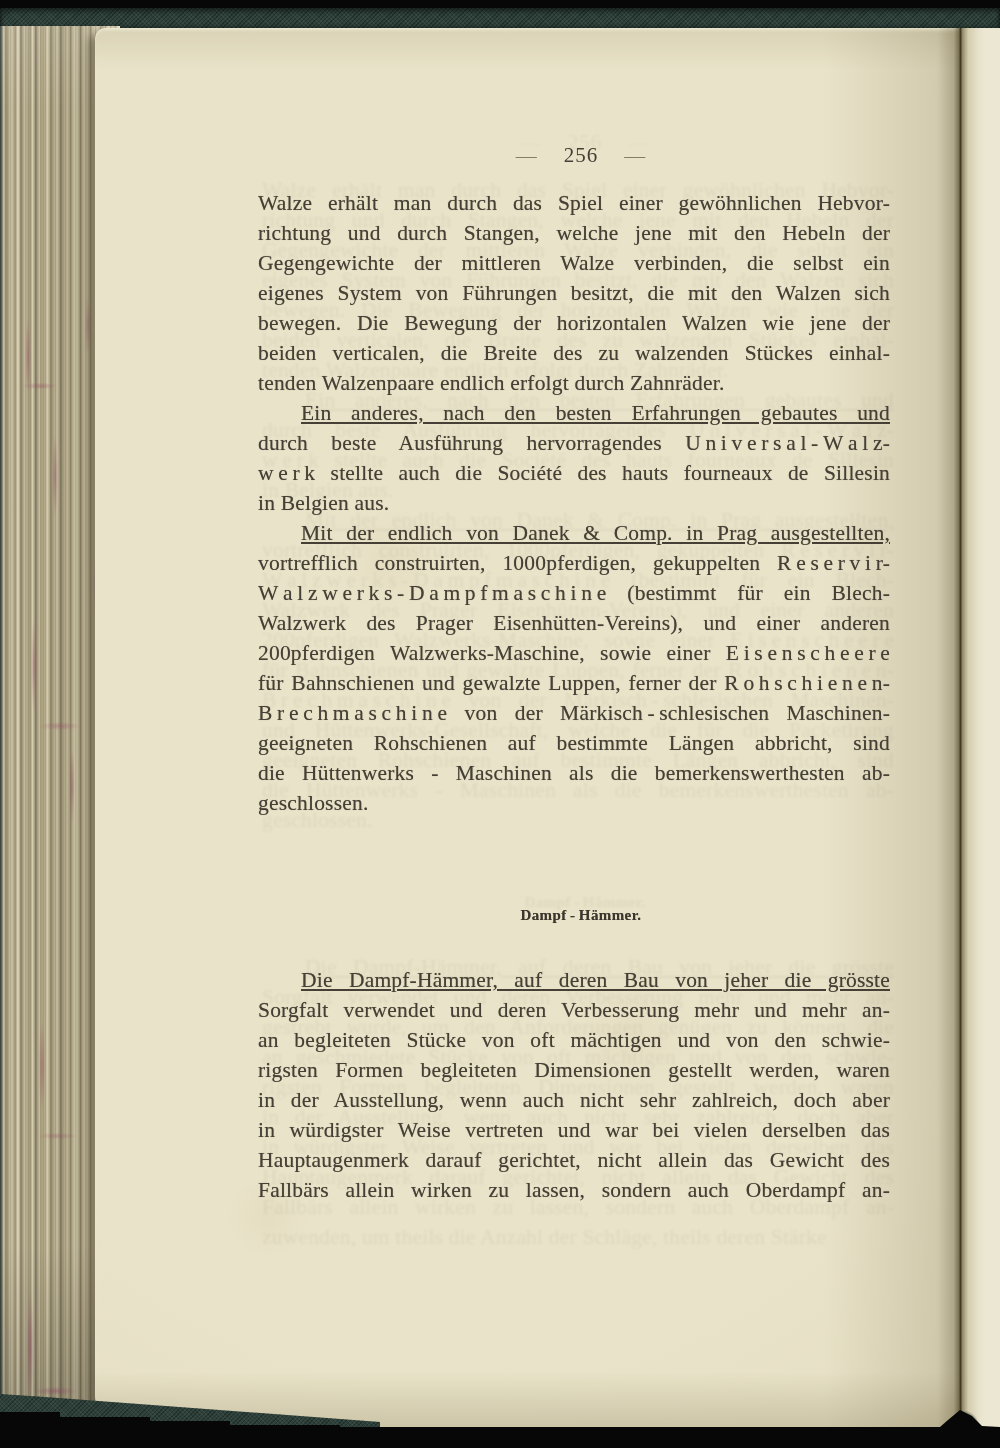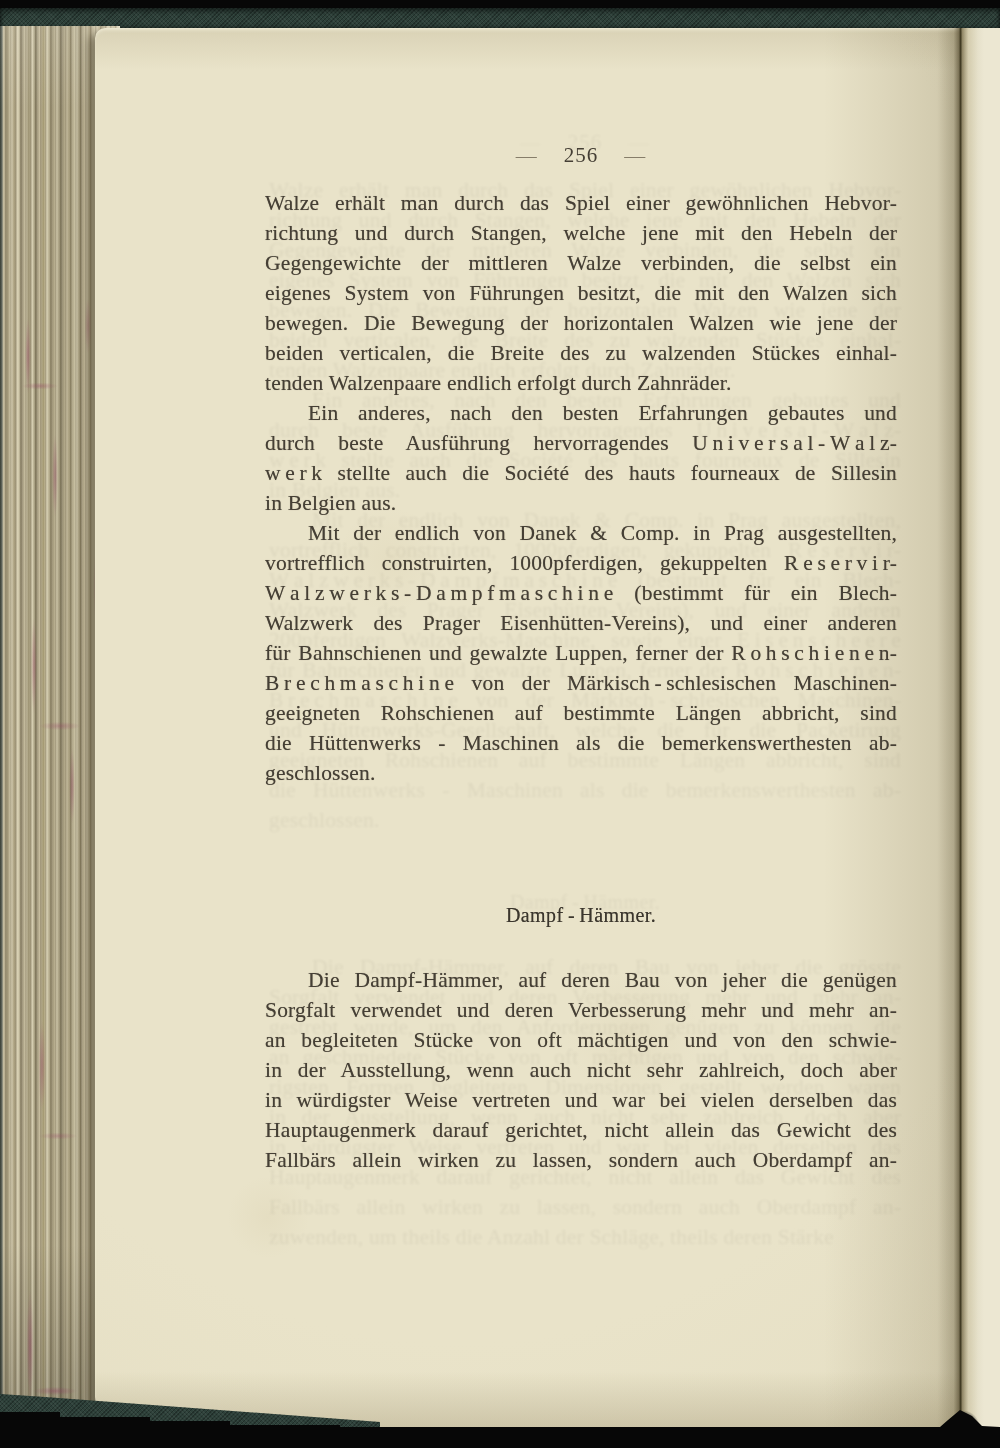--- a/index.html
+++ b/index.html
@@ -84,34 +84,34 @@
       1000px 37px,1000px 58px,0 58px);
   }
   
   .text-layer{position:absolute;inset:0;color:var(--ink,#453f35);}
   .pageno{
     position:absolute;left:170px;top:112px;width:632px;height:30px;line-height:30px;
     display:flex;justify-content:center;align-items:center;gap:26px;
     font-size:21px;letter-spacing:1px;
   }
   .pageno .dash{color:#756c59;transform:scaleY(.8);}
-  .textblock{position:absolute;left:170px;width:632px;font-size:21.5px;}
+  .textblock{position:absolute;left:163px;width:632px;font-size:21.5px;}
   .textblock-1{top:160px;}
   .textblock-2{top:937px;}
   .line{
     height:30px;line-height:30px;white-space:nowrap;
     text-align:justify;text-align-last:justify;
     letter-spacing:.2px;
     text-shadow:0 0 .7px rgba(70,62,48,.55);
   }
   .line.last{text-align-last:left;}
-  .line.indent{padding-left:43px;}
+  .line.indent{padding-left:43px;text-decoration:underline;}
   .heading{
     position:absolute;left:170px;top:872px;width:632px;height:30px;line-height:30px;
-    text-align:center;font-weight:400;font-size:20px;letter-spacing:.4px;
+    text-align:center;font-weight:700;font-size:15px;letter-spacing:.4px;
     color:#3b362d;text-shadow:0 0 .6px rgba(59,54,45,.6);
   }
   
   .ghost-layer{
     position:absolute;inset:0;transform:translate(4px,-13px);
     opacity:.055;filter:blur(1.1px);pointer-events:none;color:#2f2a22;
   }
 </style>
 </head>
 <body>
@@ -204,35 +204,37 @@
           <div class="line indent">Ein anderes, nach den besten Erfahrungen gebautes und</div>
           <div class="line">durch beste Ausführung hervorragendes U n i v e r s a l - W a l z-</div>
           <div class="line">w e r k stellte auch die Société des hauts fourneaux de Sillesin</div>
           <div class="line last">in Belgien aus.</div>
         </div>
         <div>
           <div class="line indent">Mit der endlich von Danek &amp; Comp. in Prag ausgestellten,</div>
           <div class="line">vortrefflich construirten, 1000pferdigen, gekuppelten R e s e r v i r-</div>
           <div class="line">W a l z w e r k s - D a m p f m a s c h i n e (bestimmt für ein Blech-</div>
           <div class="line">Walzwerk des Prager Eisenhütten-Vereins), und einer anderen</div>
+          <div class="line">200pferdigen Walzwerks-Maschine, sowie einer E i s e n s c h e e r e</div>
           <div class="line">für Bahnschienen und gewalzte Luppen, ferner der R o h s c h i e n e n-</div>
           <div class="line">B r e c h m a s c h i n e von der Märkisch - schlesischen Maschinen-</div>
           <div class="line">geeigneten Rohschienen auf bestimmte Längen abbricht, sind</div>
           <div class="line">die Hüttenwerks - Maschinen als die bemerkenswerthesten ab-</div>
           <div class="line last">geschlossen.</div>
         </div>
       </div>
 
     <div class="heading">Dampf - Hämmer.</div>
 
     <div class="textblock textblock-2">
         <div>
-          <div class="line indent">Die Dampf-Hämmer, auf deren Bau von jeher die genügen</div>
+          <div class="line indent">Die Dampf-Hämmer, auf deren Bau von jeher die grösste</div>
           <div class="line">Sorgfalt verwendet und deren Verbesserung mehr und mehr an-</div>
           <div class="line">an begleiteten Stücke von oft mächtigen und von den schwie-</div>
+          <div class="line">rigsten Formen begleiteten Dimensionen gestellt werden, waren</div>
           <div class="line">in der Ausstellung, wenn auch nicht sehr zahlreich, doch aber</div>
           <div class="line">in würdigster Weise vertreten und war bei vielen derselben das</div>
           <div class="line">Hauptaugenmerk darauf gerichtet, nicht allein das Gewicht des</div>
           <div class="line">Fallbärs allein wirken zu lassen, sondern auch Oberdampf an-</div>
         </div>
       </div>
 
   </div>
 </div>
 

